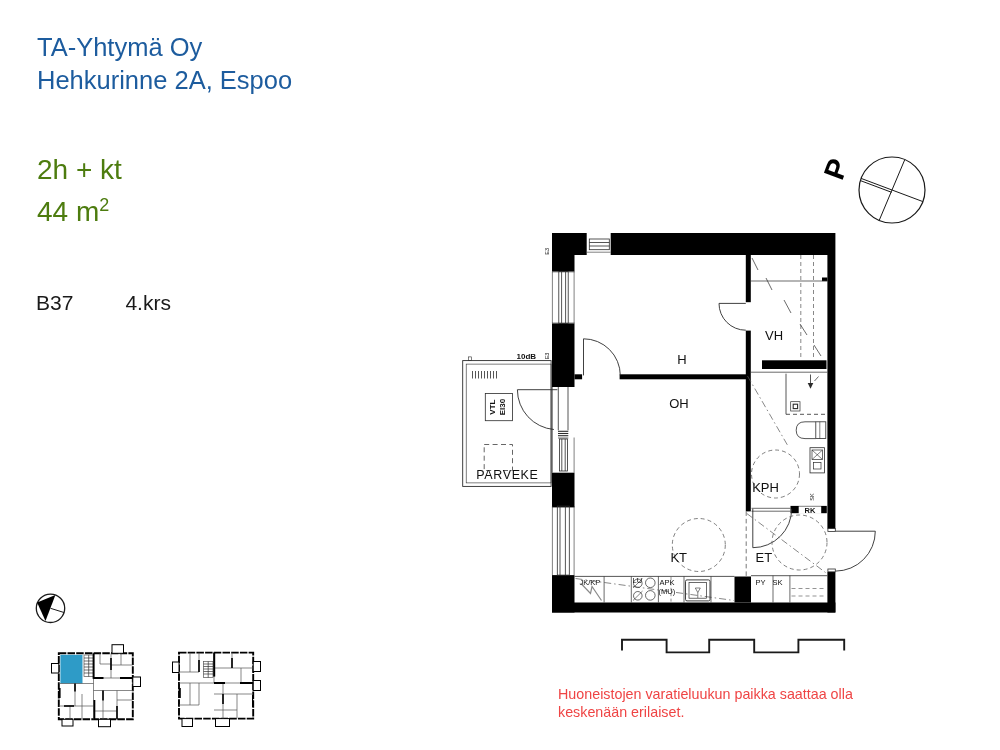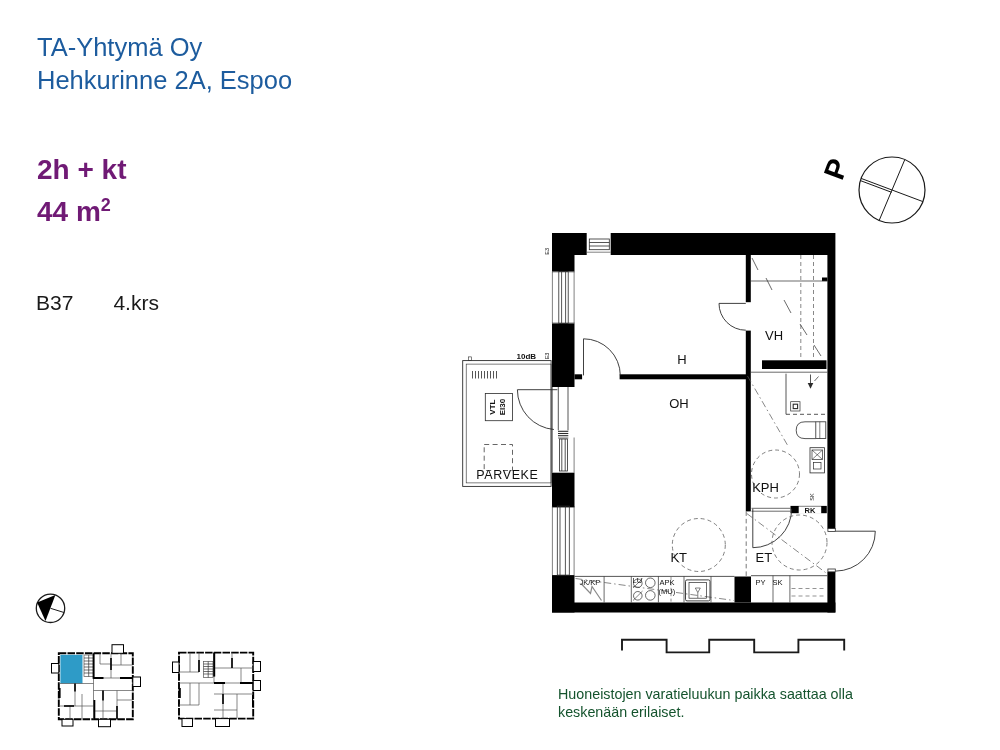--- a/index.html
+++ b/index.html
@@ -1,22 +1,22 @@
 <!DOCTYPE html>
 <html><head><meta charset="utf-8">
 <style>
 html,body{margin:0;padding:0;width:1000px;height:750px;background:#fff;overflow:hidden}
 body{font-family:"Liberation Sans",sans-serif;position:relative}
 .abs{position:absolute}
 </style></head>
 <body>
 <div class="abs" style="left:37px;top:31px;color:#1d5c9e;font-size:25.5px;font-weight:normal;line-height:33px">TA-Yhtymä Oy<br>Hehkurinne 2A, Espoo</div>
-<div class="abs" style="left:37px;top:149px;color:#701a75;font-size:28px;font-weight:bold;line-height:42px">2h + kt<br>44 m<sup style="font-size:18px;line-height:0">2</sup></div>
-<div class="abs" style="left:36px;top:291px;color:#1a1a1a;font-size:21px">B37<span style="margin-left:40px">4.krs</span></div>
-<div class="abs" style="left:558px;top:686px;color:#14532d;font-size:14.3px;line-height:17.6px">Huoneistojen varatieluukun paikka saattaa olla<br>keskenään erilaiset.</div>
+<div class="abs" style="left:37px;top:149px;color:#4d7c0f;font-size:28px;font-weight:normal;line-height:42px">2h + kt<br>44 m<sup style="font-size:18px;line-height:0">2</sup></div>
+<div class="abs" style="left:36px;top:291px;color:#1a1a1a;font-size:21px">B37<span style="margin-left:52px">4.krs</span></div>
+<div class="abs" style="left:558px;top:686px;color:#ef4444;font-size:14.3px;line-height:17.6px">Huoneistojen varatieluukun paikka saattaa olla<br>keskenään erilaiset.</div>
 <svg class="abs" style="left:0;top:0" width="1000" height="750" viewBox="0 0 1000 750">
 <g id="compass" fill="none" stroke="#1a1a1a">
 <circle cx="892" cy="190" r="33" stroke-width="1.2"></circle>
 <line x1="904.8" y1="159.6" x2="879.2" y2="220.4" stroke-width="1"></line>
 <line x1="861.1" y1="178.4" x2="922.9" y2="201.6" stroke-width="1"></line>
 <line x1="860.4" y1="180.6" x2="891.6" y2="192.3" stroke-width="1"></line>
 <text x="0" y="0" transform="translate(836,169) rotate(-70)" fill="#000" stroke="none" font-size="29" font-weight="bold" text-anchor="middle" dominant-baseline="central">P</text>
 </g>
 <g id="walls" fill="#000">
 <rect x="552" y="233" width="34.7" height="22"></rect>

